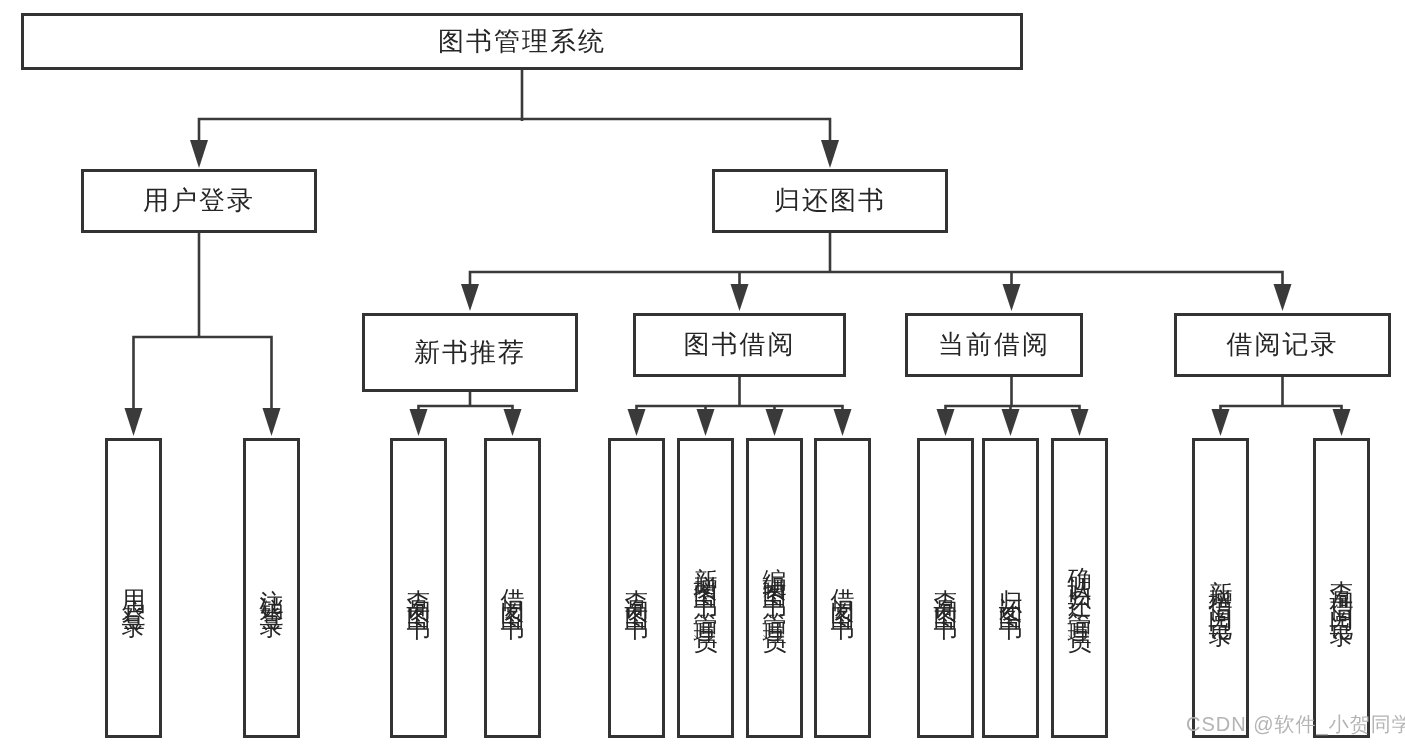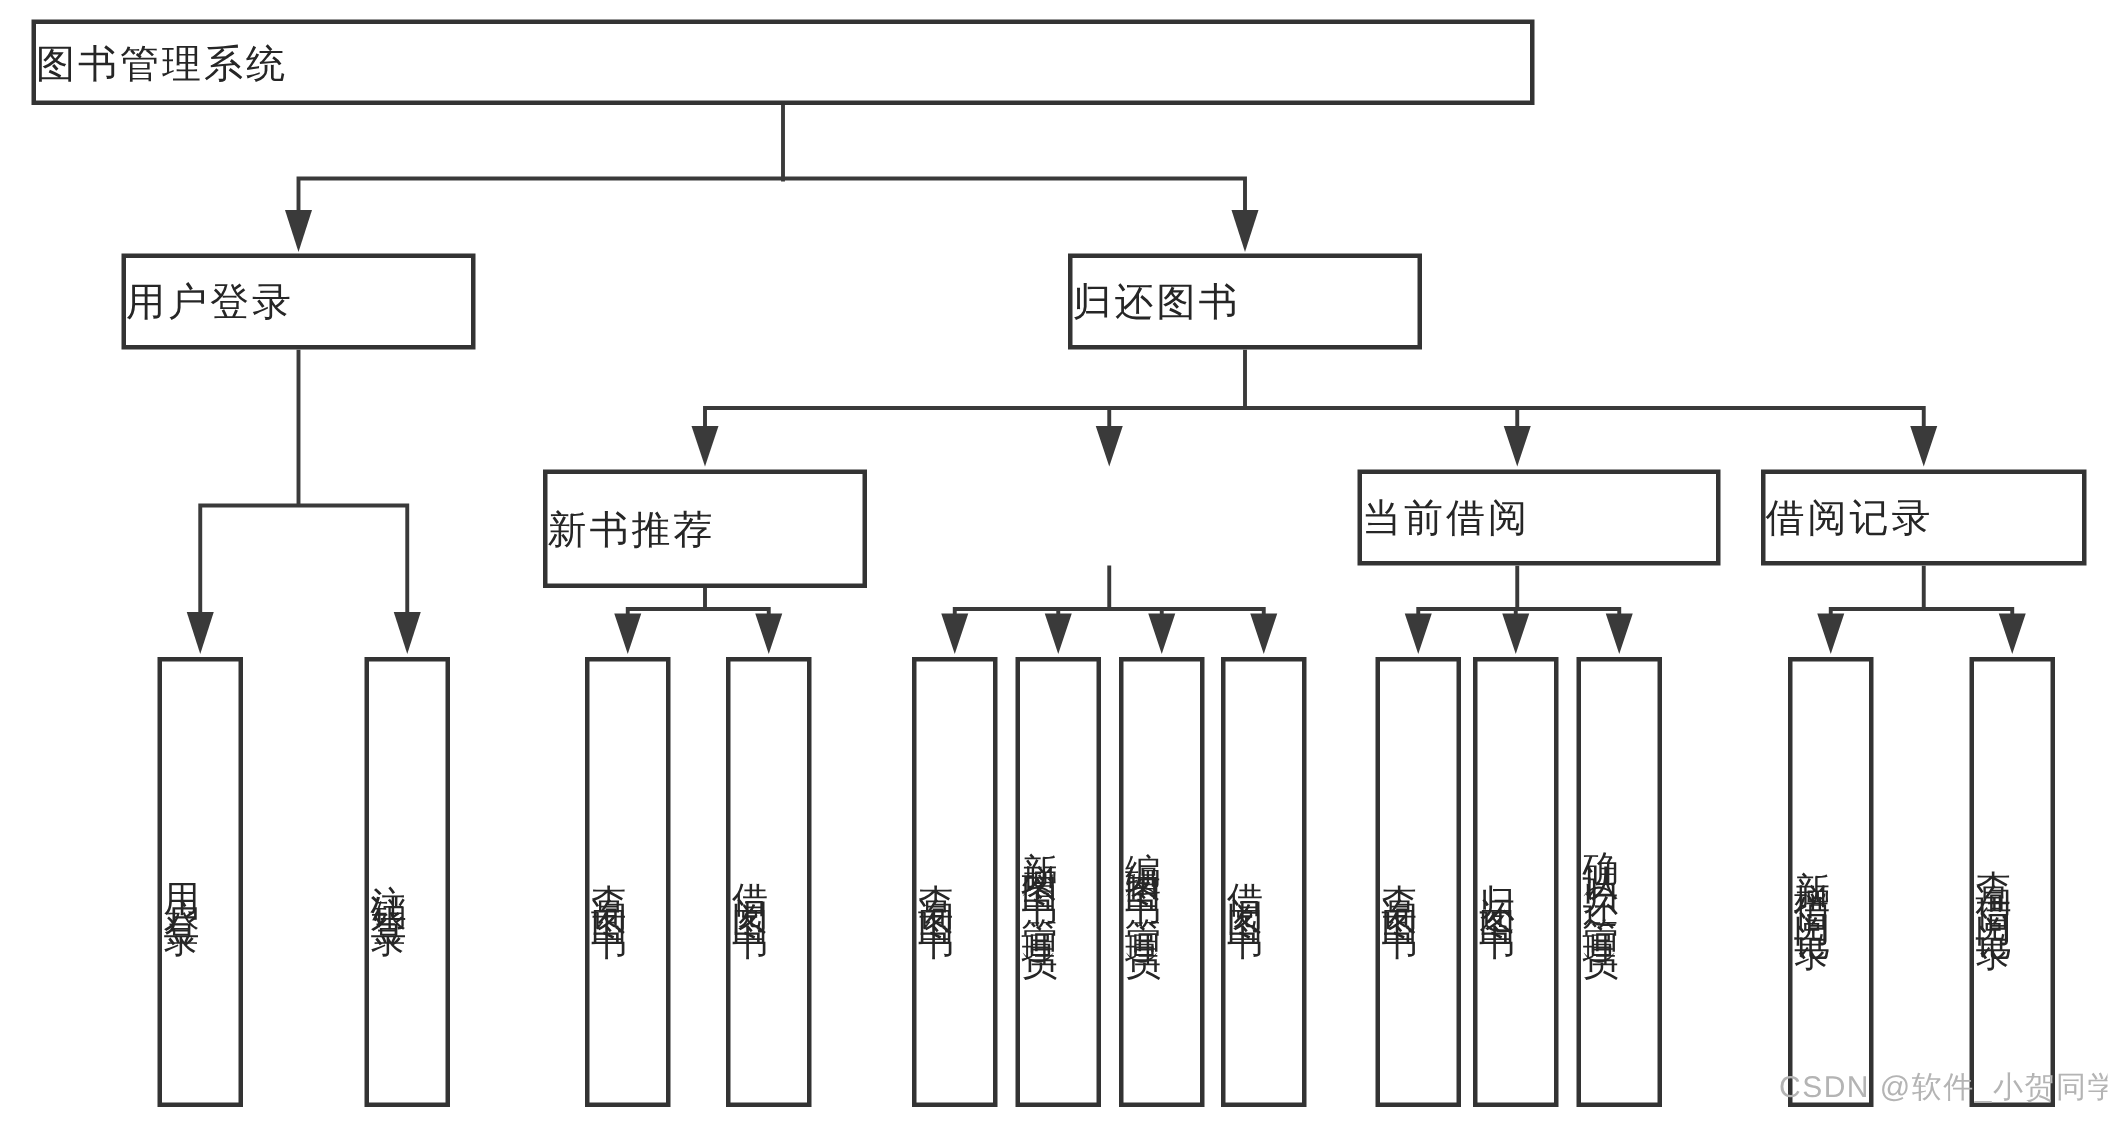--- a/index.html
+++ b/index.html
@@ -12,21 +12,21 @@
     width:1405px;height:747px;overflow:hidden;position:relative;
     font-family:"Liberation Sans","DejaVu Sans",sans-serif;color:var(--text);
   }
   .canvas{position:absolute;left:0;top:0;width:1405px;height:747px;}
   svg.wires{position:absolute;left:0;top:0;width:1405px;height:747px;}
   .ln{fill:none;stroke:var(--line);stroke-width:2.6;stroke-linejoin:miter;}
   .ah{fill:var(--line);stroke:none;}
   .box{
     position:absolute;background:var(--box_fill);
     border:3px solid var(--border);
-    display:flex;align-items:center;justify-content:flex-start;
+    display:flex;align-items:center;justify-content:center;font-family:Liberation Serif, serif;
   }
   .hlabel{font-size:26px;letter-spacing:2px;line-height:1;white-space:nowrap;}
   .leaf .vlabel{
     writing-mode:vertical-lr;text-orientation:mixed;
     font-size:24px;letter-spacing:9px;line-height:1;
   }
   .watermark{
     position:absolute;left:1186px;top:711px;
     font-size:20px;letter-spacing:1px;color:var(--watermark);white-space:nowrap;
   }
@@ -81,21 +81,24 @@
   <div class="box" style="left:81px;top:169px;width:236px;height:64px">
     <span class="hlabel">用户登录</span>
   </div>
   <div class="box" style="left:712px;top:169px;width:236px;height:64px">
     <span class="hlabel">归还图书</span>
   </div>
 
   <div class="box" style="left:362px;top:313px;width:216px;height:79px">
     <span class="hlabel">新书推荐</span>
   </div>
-  <div class="box" style="left:905px;top:313px;width:242px;height:64px">
+  <div class="box" style="left:633px;top:313px;width:213px;height:64px">
+    <span class="hlabel">图书借阅</span>
+  </div>
+  <div class="box" style="left:905px;top:313px;width:178px;height:64px">
     <span class="hlabel">当前借阅</span>
   </div>
   <div class="box" style="left:1174px;top:313px;width:217px;height:64px">
     <span class="hlabel">借阅记录</span>
   </div>
 
   <div class="box leaf" style="left:105px;top:438px;width:57px;height:300px">
     <span class="vlabel">用户登录</span>
   </div>
   <div class="box leaf" style="left:243px;top:438px;width:57px;height:300px">

